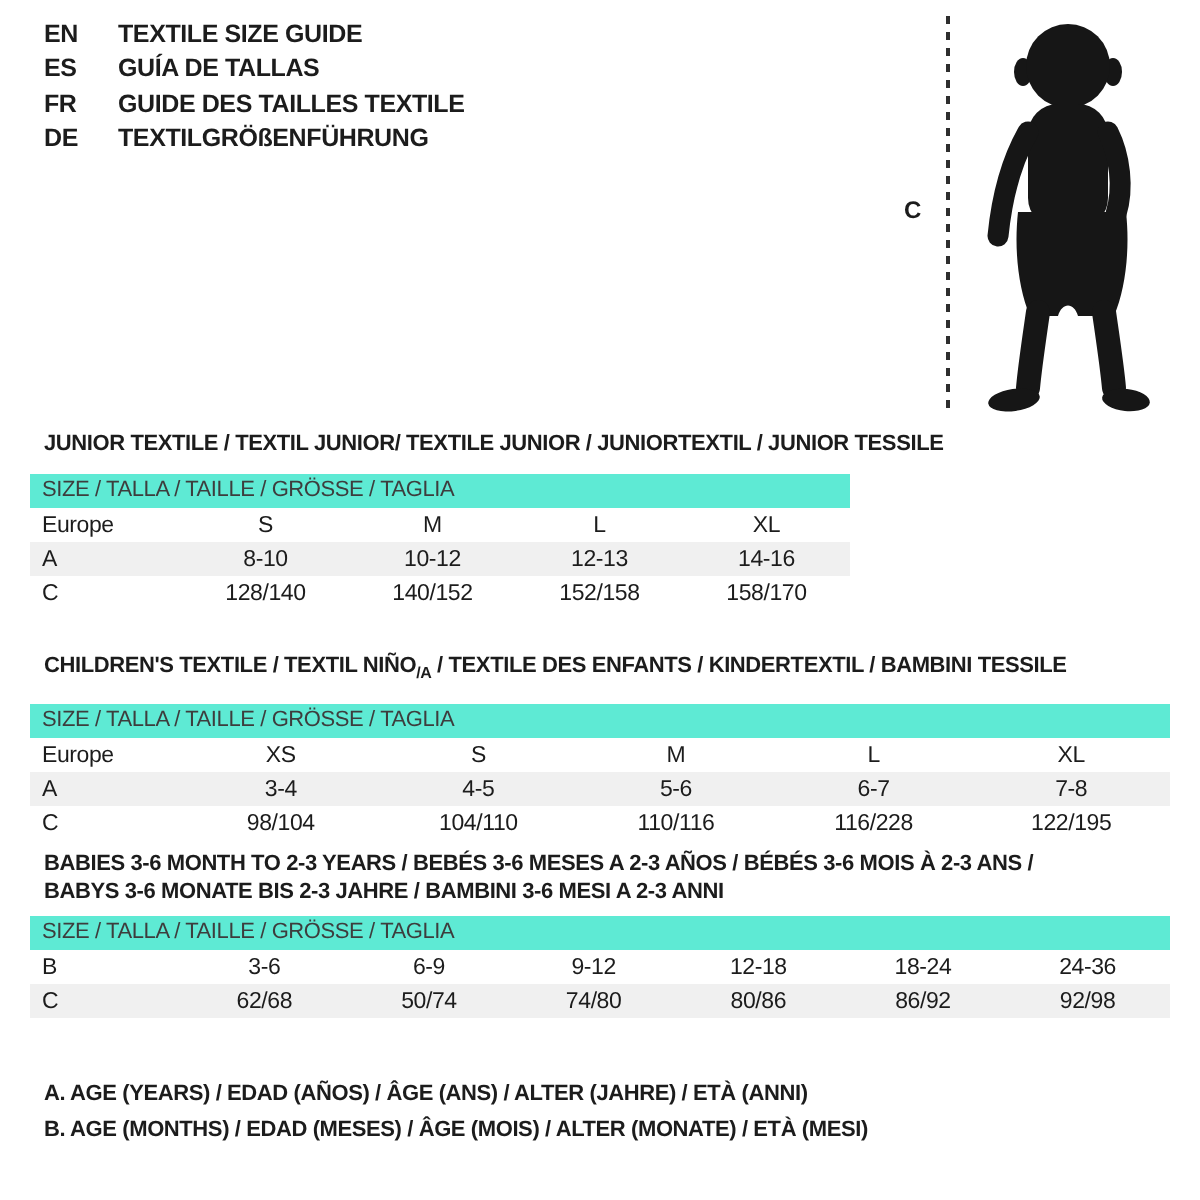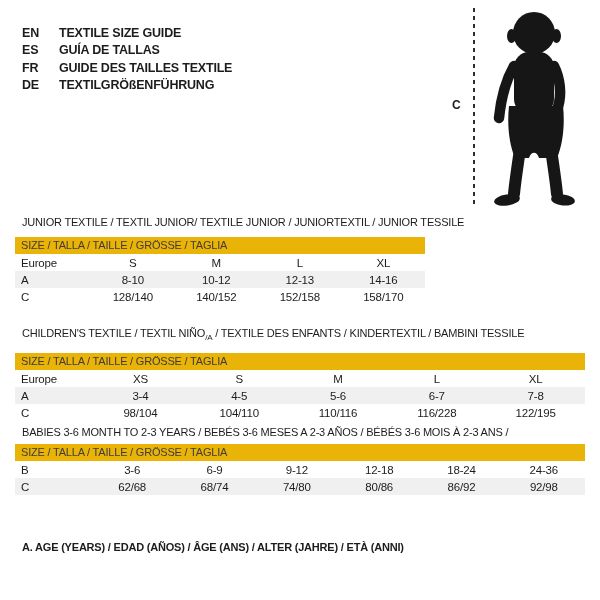--- a/index.html
+++ b/index.html
@@ -3,41 +3,41 @@
 <meta charset="utf-8">
 <style>
   html,body { margin:0; padding:0; }
   body {
     width:600px; height:600px; position:relative; overflow:hidden;
     background:#ffffff; color:#1c1c1c;
     font-family:"Liberation Sans", sans-serif;
   }
 
   
-  .lang-list { position:absolute; left:22px; top:24px; }
+  .lang-list { position:absolute; left:22px; top:8px; }
   .lang-row { display:flex; height:17.5px; align-items:center;
               font-weight:bold; font-size:12.5px; letter-spacing:-0.2px; }
   .lang-code { width:37px; }
 
   
   .measure-line { position:absolute; left:473px; top:8px; width:2px; height:197px;
     background:repeating-linear-gradient(to bottom,#2e2e2e 0 4px, transparent 4px 8px); }
   .figure-label { position:absolute; left:452px; top:98px;
     font-weight:bold; font-size:12px; }
   .baby-svg { position:absolute; left:486px; top:8px; }
 
   
   .size-section { position:absolute; left:15px; }
   #sec1 { top:215px; width:410px; }
   #sec2 { top:326px; width:570px; }
   #sec3 { top:425px; width:570px; }
-  .tbl-title { font-weight:normal; font-size:11px; line-height:14px;
+  .tbl-title { font-weight:bold; font-size:11px; line-height:14px;
                letter-spacing:-0.2px; padding-left:7px; white-space:nowrap; }
   .sub-a { font-size:8px; vertical-align:sub; }
-  .size-bar { margin-top:8px; background:#eab308; color:#3d3d3d; font-size:11px;
+  .size-bar { margin-top:8px; background:#5eead4; color:#3d3d3d; font-size:11px;
               height:17px; line-height:17px; padding-left:6px; letter-spacing:-0.2px; }
   #sec2 .size-bar { margin-top:8px; }
   #sec3 .size-bar { margin-top:5px; }
   .trow { display:flex; height:17px; align-items:center; font-size:11.5px;
           letter-spacing:-0.2px; }
   .trow .lbl { width:70px; padding-left:6px; }
   .trow .cell { flex:1; text-align:center; }
   .trow.alt { background:#f0f0f0; }
 
   
@@ -140,36 +140,38 @@
     <span class="cell">98/104</span>
     <span class="cell">104/110</span>
     <span class="cell">110/116</span>
     <span class="cell">116/228</span>
     <span class="cell">122/195</span>
   </div>
 </div>
 
 <div class="size-section" id="sec3">
   <div class="tbl-title">BABIES 3-6 MONTH TO 2-3 YEARS / BEBÉS 3-6 MESES A 2-3 AÑOS / BÉBÉS 3-6 MOIS À 2-3 ANS /</div>
+  <div class="tbl-title">BABYS 3-6 MONATE BIS 2-3 JAHRE / BAMBINI 3-6 MESI A 2-3 ANNI</div>
   <div class="size-bar">SIZE / TALLA / TAILLE / GRÖSSE / TAGLIA</div>
   <div class="trow">
     <span class="lbl">B</span>
     <span class="cell">3-6</span>
     <span class="cell">6-9</span>
     <span class="cell">9-12</span>
     <span class="cell">12-18</span>
     <span class="cell">18-24</span>
     <span class="cell">24-36</span>
   </div>
   <div class="trow alt">
     <span class="lbl">C</span>
     <span class="cell">62/68</span>
-    <span class="cell">68/74</span>
+    <span class="cell">50/74</span>
     <span class="cell">74/80</span>
     <span class="cell">80/86</span>
     <span class="cell">86/92</span>
     <span class="cell">92/98</span>
   </div>
 </div>
 
 <div class="notes">
   <div class="note">A. AGE (YEARS) / EDAD (AÑOS) / ÂGE (ANS) / ALTER (JAHRE) / ETÀ (ANNI)</div>
+  <div class="note">B. AGE (MONTHS) / EDAD (MESES) / ÂGE (MOIS) / ALTER (MONATE) / ETÀ (MESI)</div>
 </div>
 
 </body></html>

